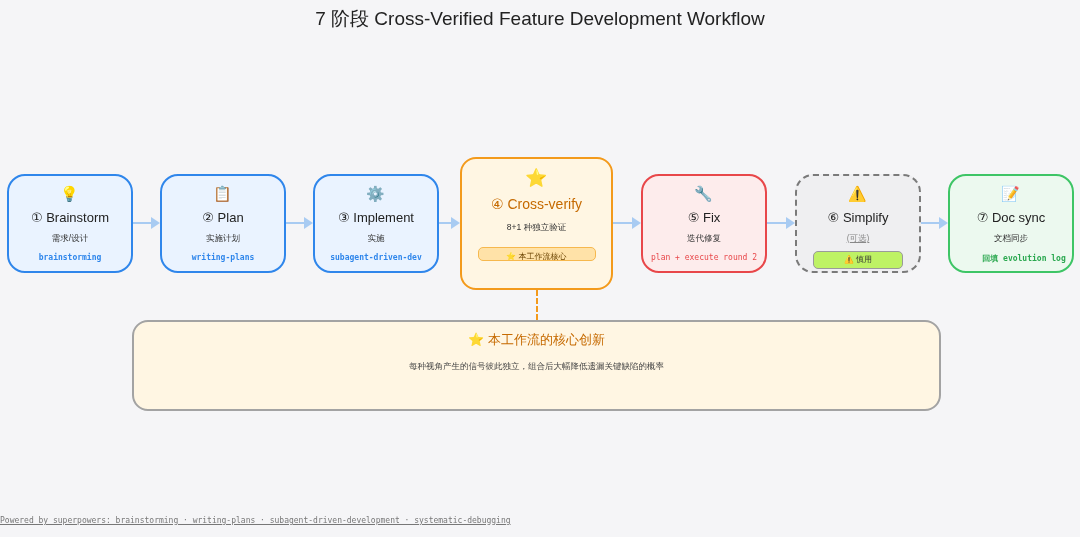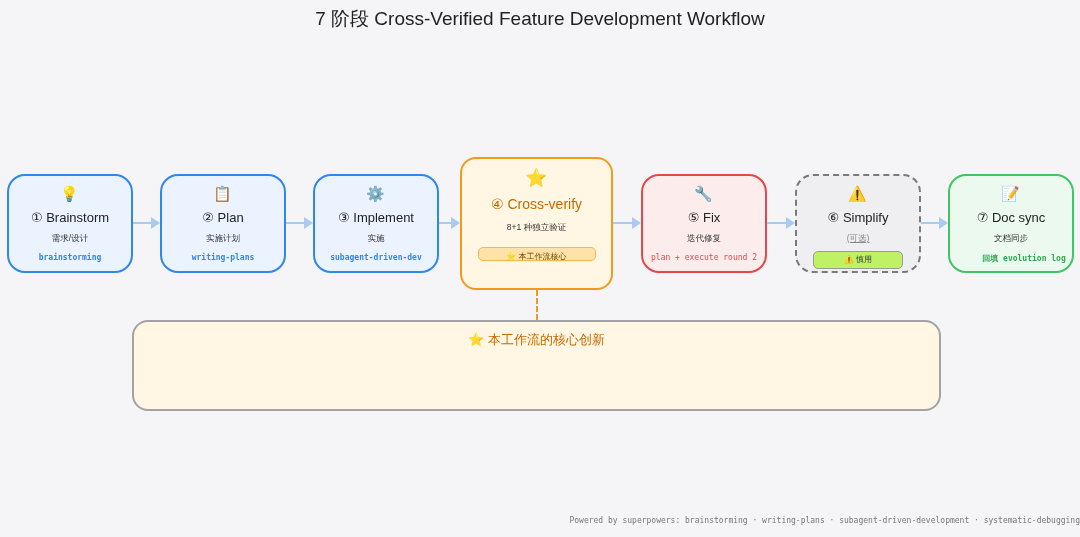--- a/index.html
+++ b/index.html
@@ -25,21 +25,21 @@
   .badge-core { width: 118px; background: #ffe2a8; border: 1px solid #f6b84e; color: #6b4300; }
   .badge-gray { width: 90px; background: #bef264; border: 1px solid #9a9a9a; color: #333; margin-top: 6px; height: 18px; line-height: 16px; }
   .arrow { position: absolute; height: 12px; }
   .arrow .line { position: absolute; top: 5px; left: 0; right: 4px; height: 2px; background: #a8cbf2; }
   .arrow .head { position: absolute; right: 0; top: 0; width: 0; height: 0; border-top: 6px solid transparent; border-bottom: 6px solid transparent; border-left: 9px solid #a8cbf2; }
   .connector { position: absolute; left: 536px; top: 290px; height: 30px; width: 0; border-left: 2px dashed #f39a1b; }
   .callout { position: absolute; left: 132px; top: 320px; width: 809px; height: 91px; background: #fff6e3; border: 2px solid #a3a3a3; border-radius: 16px; text-align: center; }
   .callout .ctitle { font-size: 13px; color: #c66a00; margin-top: 9px; }
   .callout .cline { font-size: 9.5px; color: #222; margin-top: 9px; }
   .callout .cnote { font-size: 8.5px; color: #444; margin-top: 12px; }
-  .footer { position: absolute; top: 516px; left: 0; width: 1080px; text-align: right; font-family: "DejaVu Sans Mono", monospace; font-size: 8px; color: #777; }
+  .footer { position: absolute; top: 516px; left: 0; width: 1080px; text-align: left; font-family: "DejaVu Sans Mono", monospace; font-size: 8px; color: #777; text-decoration: underline; }
 </style>
 </head>
 <body>
 
 <div class="title">7 阶段 Cross-Verified Feature Development Workflow</div>
 
 <div class="stage blue" style="left:7px; top:174px; width:126px; height:99px;">
   <div class="icon">💡</div>
   <div class="name">① Brainstorm</div>
   <div class="sub">需求/设计</div>
@@ -109,15 +109,16 @@
   <div class="icon">📝</div>
   <div class="name">⑦ Doc sync</div>
   <div class="sub">文档同步</div>
   <div class="code">回填 evolution log</div>
 </div>
 
 <div class="connector"></div>
 
 <div class="callout">
   <div class="ctitle">⭐ 本工作流的核心创新</div>
+  <div class="cnote">每种视角产生的信号彼此独立，组合后大幅降低遗漏关键缺陷的概率</div>
 </div>
 
 <div class="footer">Powered by superpowers: brainstorming · writing-plans · subagent-driven-development · systematic-debugging</div>
 
 </body></html>

